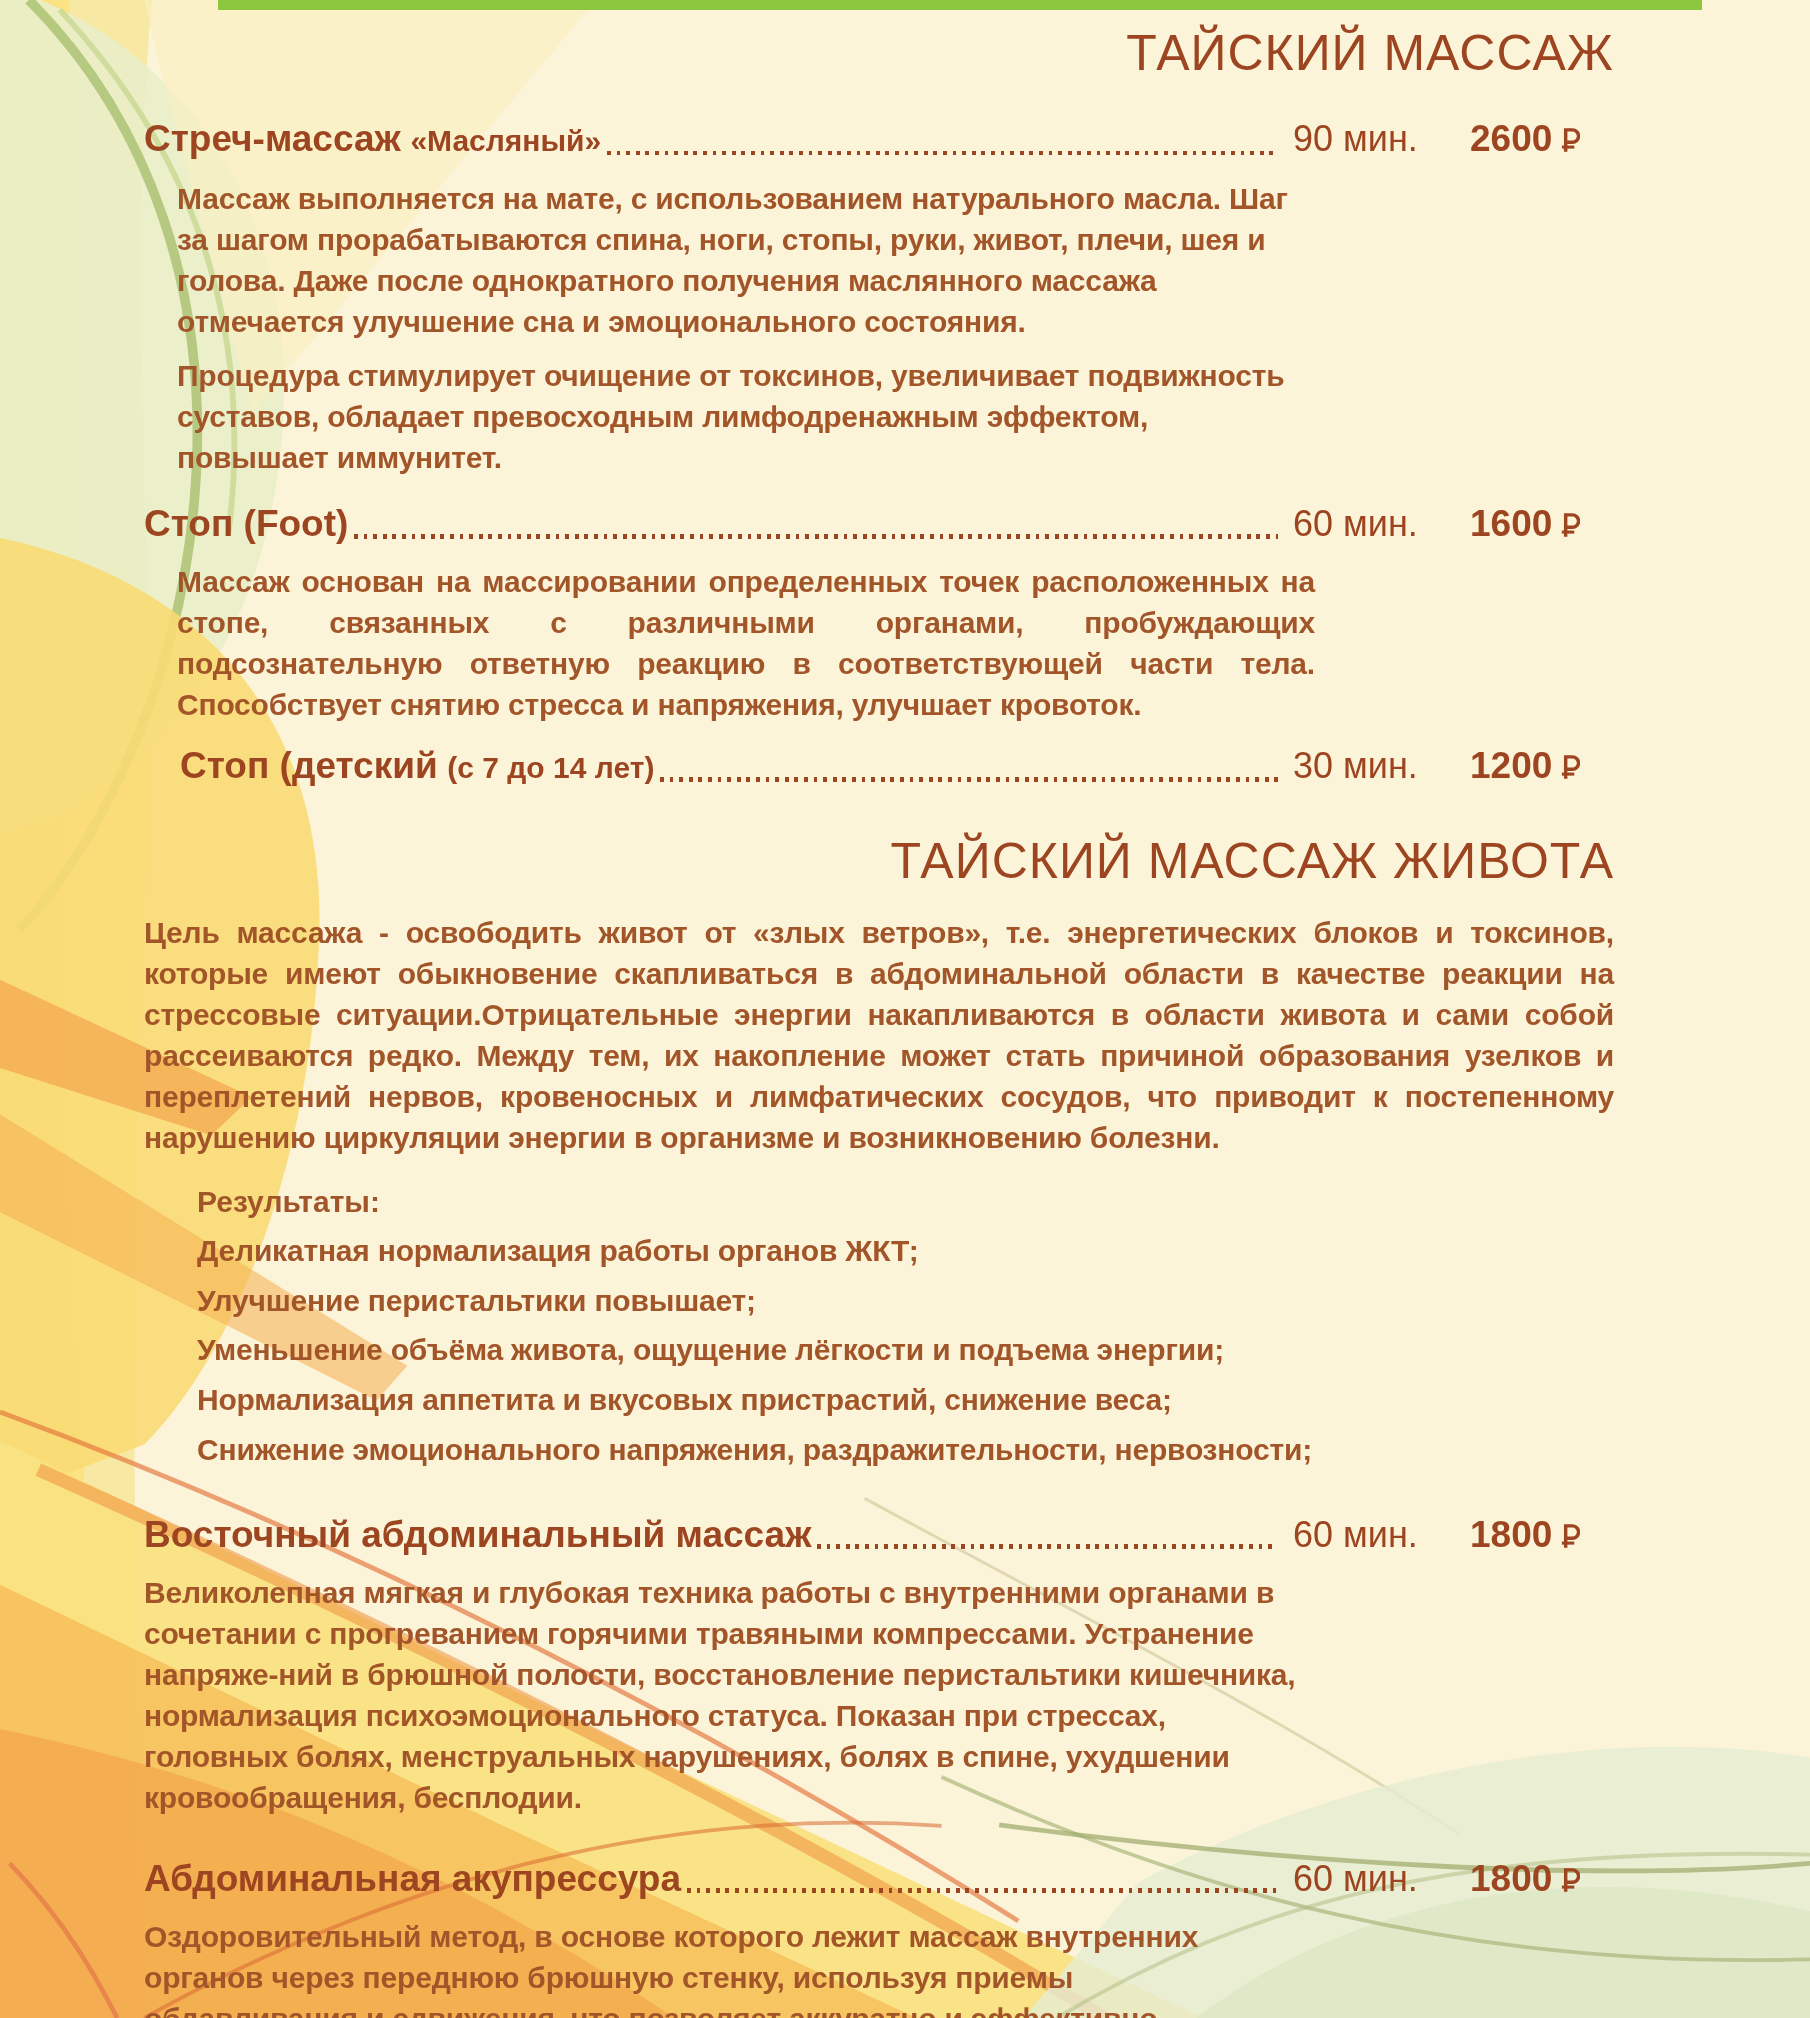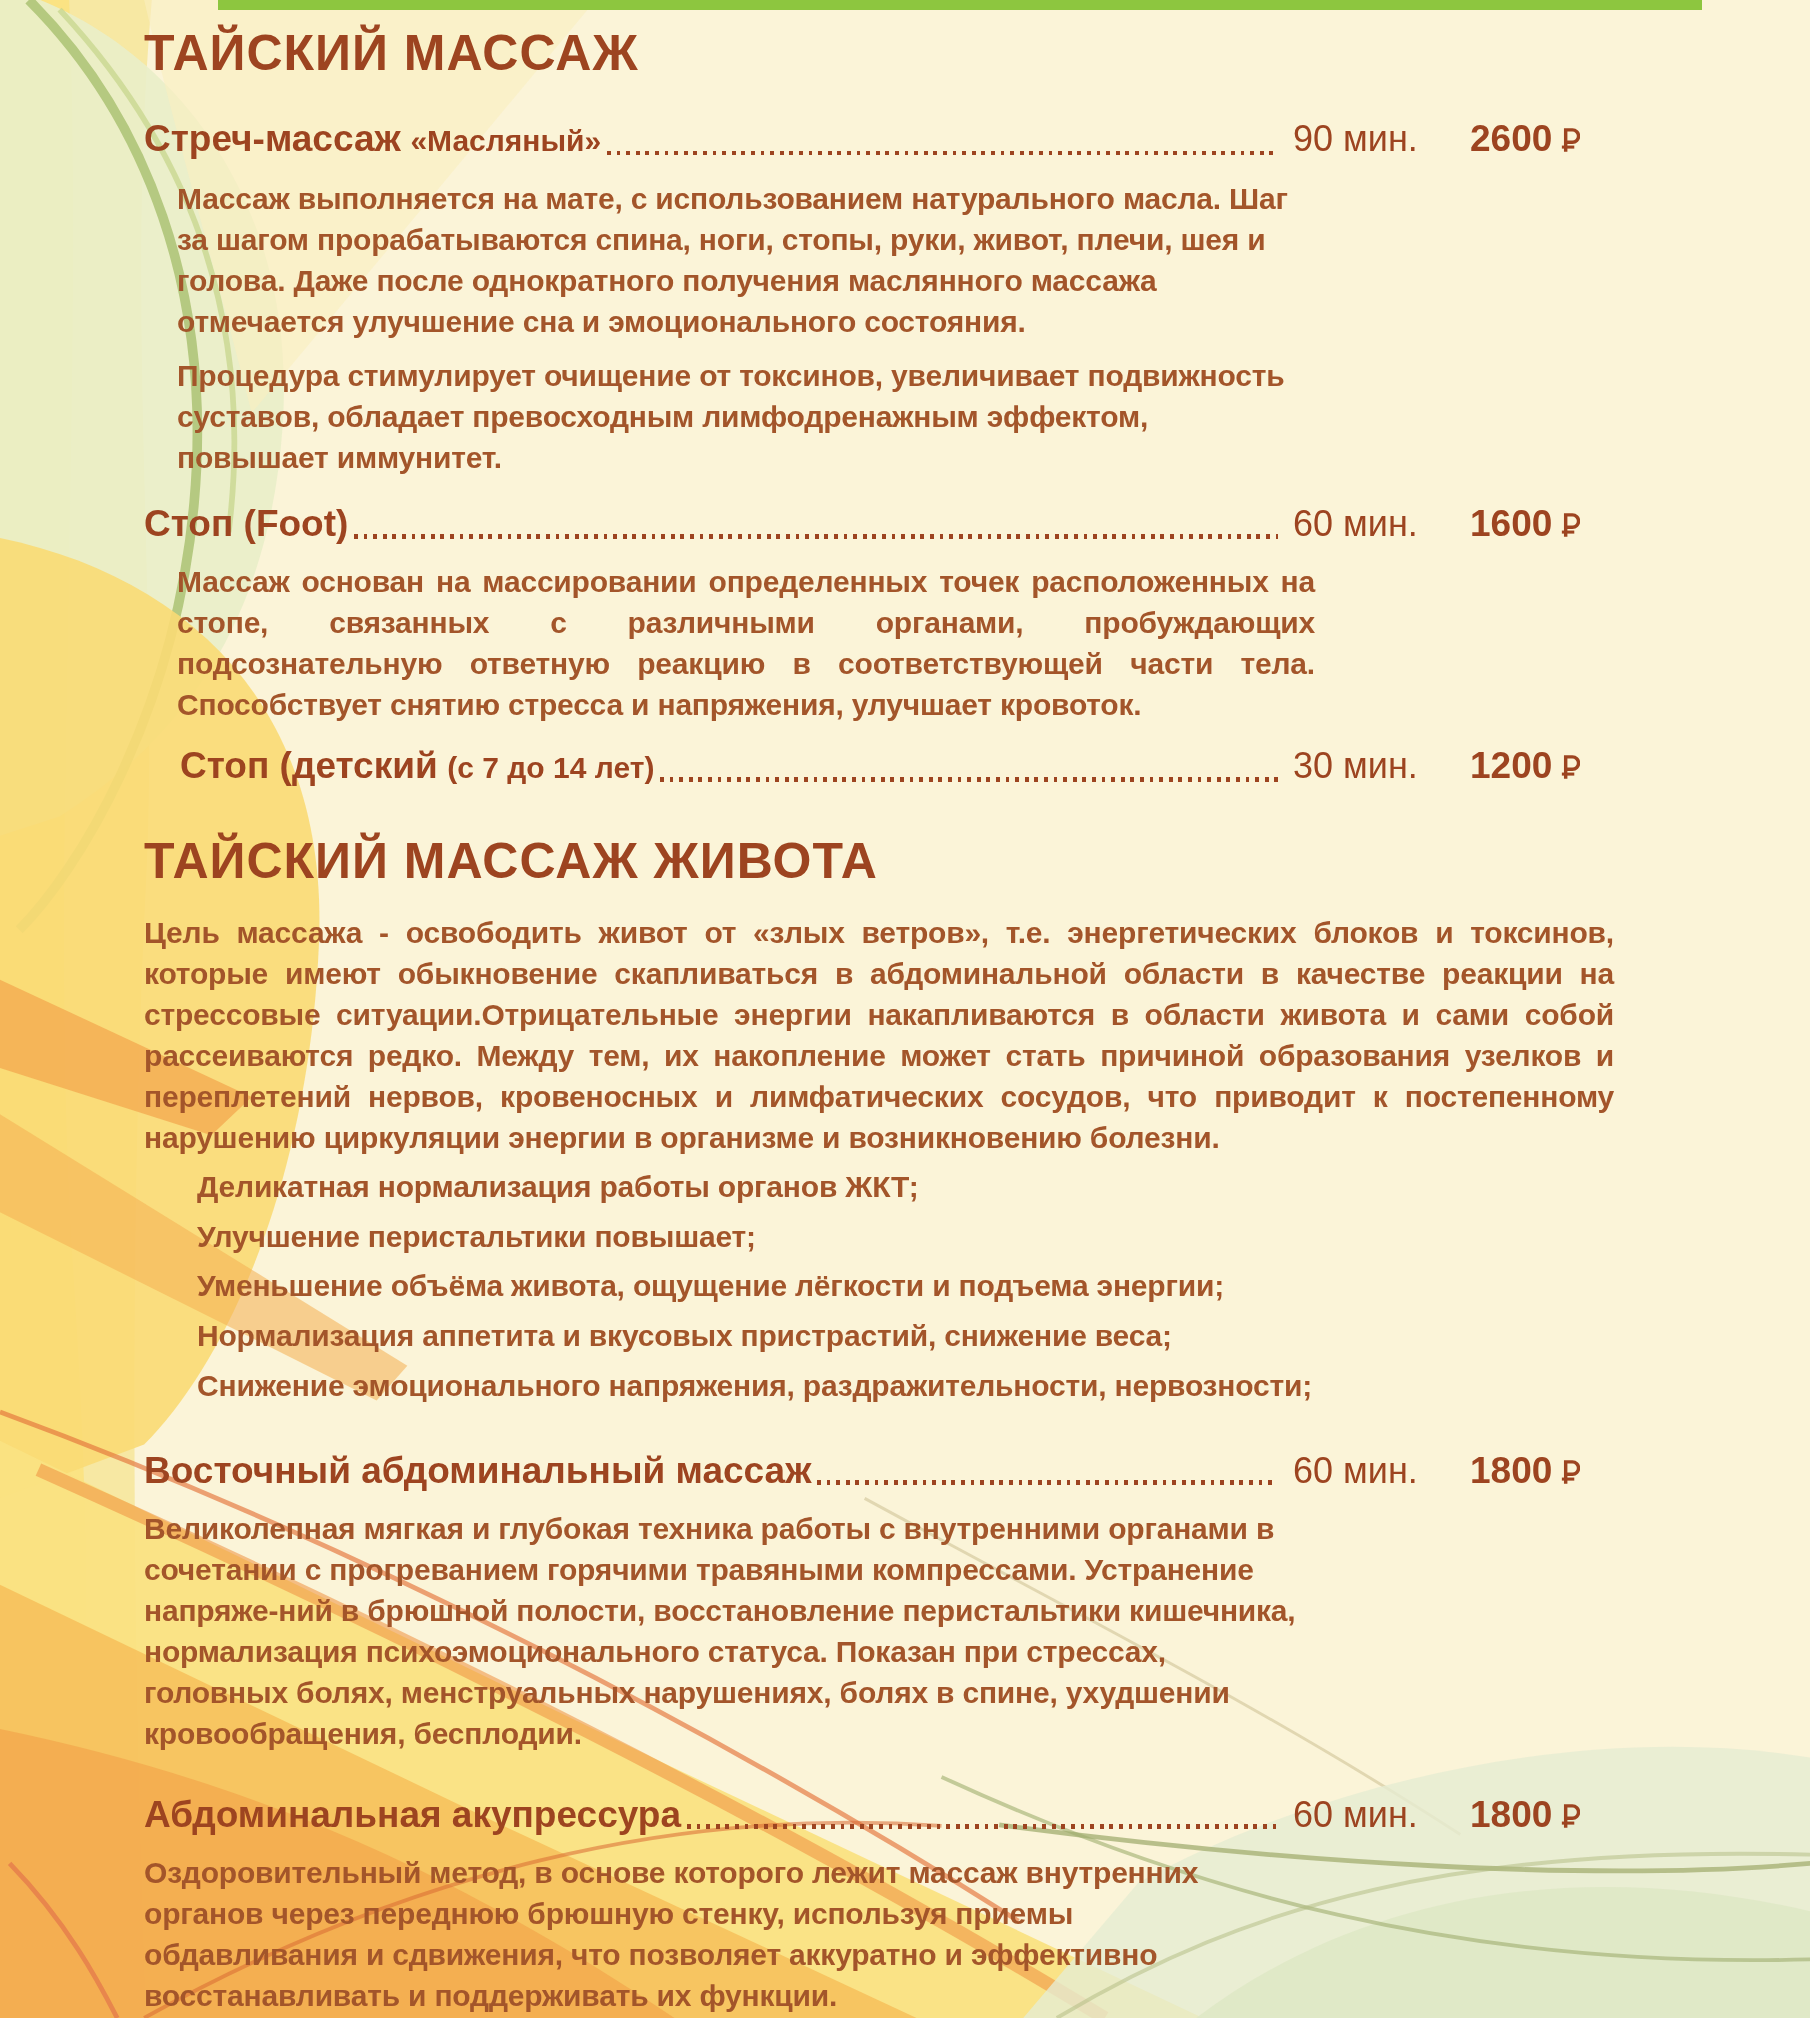--- a/index.html
+++ b/index.html
@@ -11,22 +11,22 @@
   .bg{position:absolute; left:0; top:0; width:1811px; height:2018px; pointer-events:none;}
   .top-bar{
     position:absolute; left:218px; top:0; width:1484px; height:9.6px;
     background:#8dc63f; z-index:2;
   }
   .content{
     position:absolute; left:144px; right:197px; top:9.6px; z-index:1;
     color:#a3552a;
   }
   h1,h2{
-    font-size:50px; line-height:60px; font-weight:bold; color:#9d4420;
-    text-align:left; margin:0; letter-spacing:1px;
+    font-size:50px; line-height:60px; font-weight:normal; color:#9d4420;
+    text-align:right; margin:0; letter-spacing:1px;
   }
   .h1m{margin-top:13.4px;}
   .h2m{margin-top:40px;}
   .row{
     display:flex; align-items:baseline; color:#9d4420; font-weight:bold;
     font-size:37px; line-height:46px; white-space:nowrap;justify-content:space-between;
   }
   .iname-suffix{font-size:30px;}
   .iname-suffix:not(:empty){margin-left:9.6px;}
   .leader{
@@ -133,20 +133,21 @@
             <path d="M7 26V3h7a6.5 6.5 0 0 1 0 13H7" fill="none" stroke="currentColor" stroke-width="3.6"></path>
             <path d="M3 21h13" stroke="currentColor" stroke-width="3.2"></path>
           </svg>
       </span>
     </div>
 
     <h2 class="h2m">ТАЙСКИЙ МАССАЖ ЖИВОТА</h2>
 
     <p class="intro jst">Цель массажа - освободить живот от «злых ветров», т.е. энергетических блоков и токсинов, которые имеют обыкновение скапливаться в абдоминальной области в качестве реакции на стрессовые ситуации.Отрицательные энергии накапливаются в области живота и сами собой рассеиваются редко. Между тем, их накопление может стать причиной образования узелков и переплетений нервов, кровеносных и лимфатических сосудов, что приводит к постепенному нарушению циркуляции энергии в организме и возникновению болезни.</p>
 
+    <div class="res-label">Результаты:</div>
     <div class="res-item">Деликатная нормализация работы органов ЖКТ;</div>
     <div class="res-item">Улучшение перистальтики повышает;</div>
     <div class="res-item">Уменьшение объёма живота, ощущение лёгкости и подъема энергии;</div>
     <div class="res-item">Нормализация аппетита и вкусовых пристрастий, снижение веса;</div>
     <div class="res-item">Снижение эмоционального напряжения, раздражительности, нервозности;</div>
 
     <div class="row r4">
       <span>Восточный абдоминальный массаж</span>
       <span class="leader"></span>
       <span class="dur">60 мин.</span>

